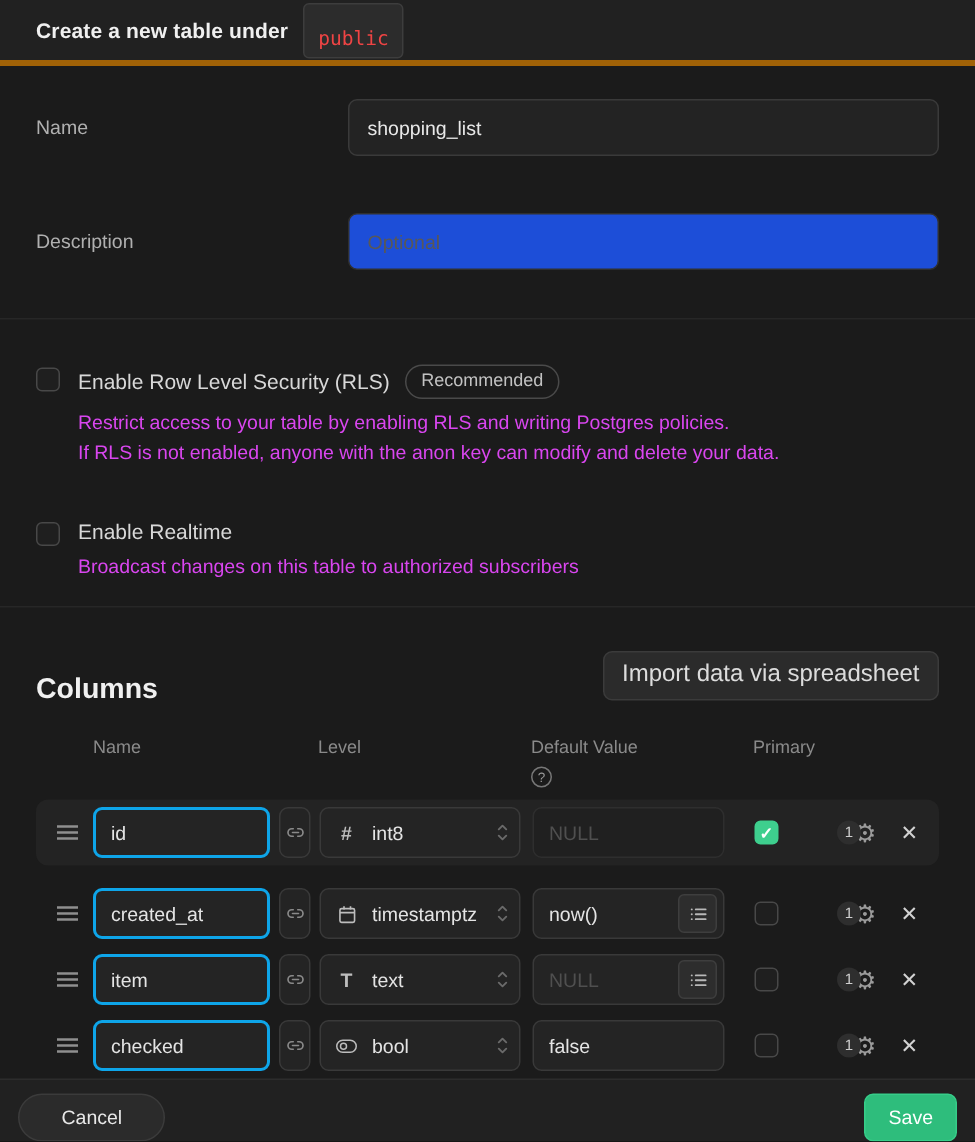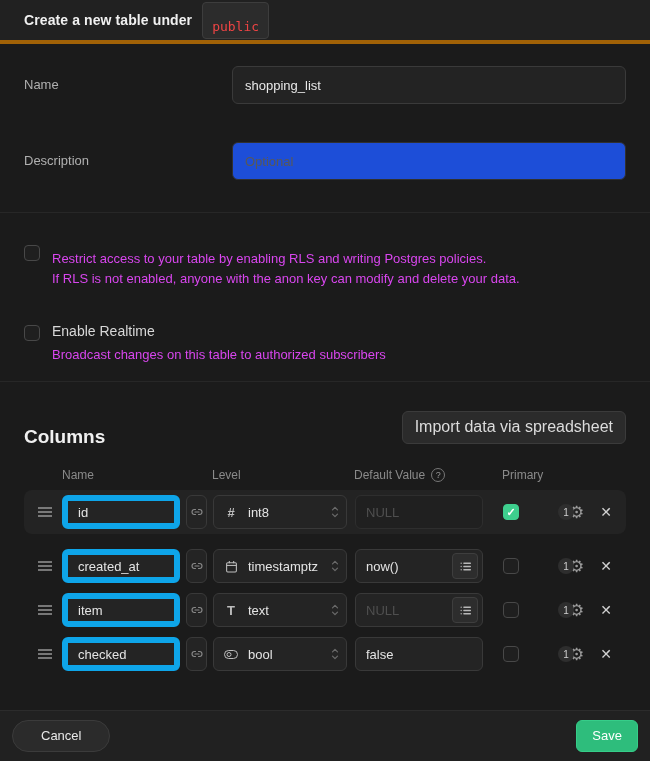--- a/index.html
+++ b/index.html
@@ -51,30 +51,30 @@
   .sec3 { padding:24px 24px 0; flex:1; }
   .cols-head { display:flex; align-items:center; justify-content:space-between; }
   .cols-title { font-size:19px; font-weight:700; color:#f0f0f0;margin-top:20px; }
   .btn-secondary {
     background:#2b2b2b; border:1px solid #3b3b3b; border-radius:6px; color:#dcdcdc;
     font-size:16px; padding:6px 12px 7px; cursor:pointer; font-family:"Liberation Sans", sans-serif;
   }
   .grid-headers { display:flex; margin:20px 0 8px; padding-left:38px; font-size:12px; color:#8a8a8a; }
   .gh-name { width:150px; }
   .gh-type { width:142px; }
-  .gh-default { width:148px; display:flex; align-items:flex-start; gap:6px; }
+  .gh-default { width:148px; display:flex; align-items:flex-start; gap:6px;flex-direction:column; }
   .help-circle {
     width:14px; height:14px; border:1px solid #777; border-radius:50%; color:#999;
     font-size:9px; display:inline-flex; align-items:center; justify-content:center;
   }
   .col-row { display:flex; align-items:center; height:44px; border-radius:8px; }
   .col-row.hl { background:#232323; margin-bottom:10px; }
   .drag { width:14px; margin:0 10px 0 14px; color:#8f8f8f; cursor:grab; flex:0 0 14px; }
   .cell-input {
-    width:118px; height:34px; background:#242424; border:6px solid #0ea5e9; border-radius:6px;
+    width:118px; height:34px; background:#242424; border:2px solid #0ea5e9; border-radius:6px;
     color:#e4e4e4; font-size:13px; padding:0 10px; outline:none; font-family:"Liberation Sans", sans-serif;
   }
   .link-btn {
     width:21px; height:34px; margin-left:6px; border:1px solid #393939; border-radius:6px;
     background:#242424; color:#8a8a8a; display:flex; align-items:center; justify-content:center; cursor:pointer;
   }
   .type-select {
     width:134px; height:34px; margin-left:6px; background:#242424; border:1px solid #393939;
     border-radius:6px; display:flex; align-items:center; padding:0 6px 0 10px; cursor:pointer;
   }
@@ -145,20 +145,24 @@
       <input class="txt-input dim" type="text" placeholder="Optional" style="">
     </div>
   </div>
 
   <div class="divider"></div>
 
   <div class="sec2">
     <div class="chk-block">
       <div class="chk"></div>
       <div class="chk-body">
+        <div class="chk-title-row">
+          <span class="chk-title">Enable Row Level Security (RLS)</span>
+          <span class="pill">Recommended</span>
+        </div>
         <div class="chk-desc">
           <div>Restrict access to your table by enabling RLS and writing Postgres policies.</div>
           <div>If RLS is not enabled, anyone with the anon key can modify and delete your data.</div>
         </div>
       </div>
     </div>
     <div class="chk-block">
       <div class="chk"></div>
       <div class="chk-body">
         <div class="chk-title-row">

